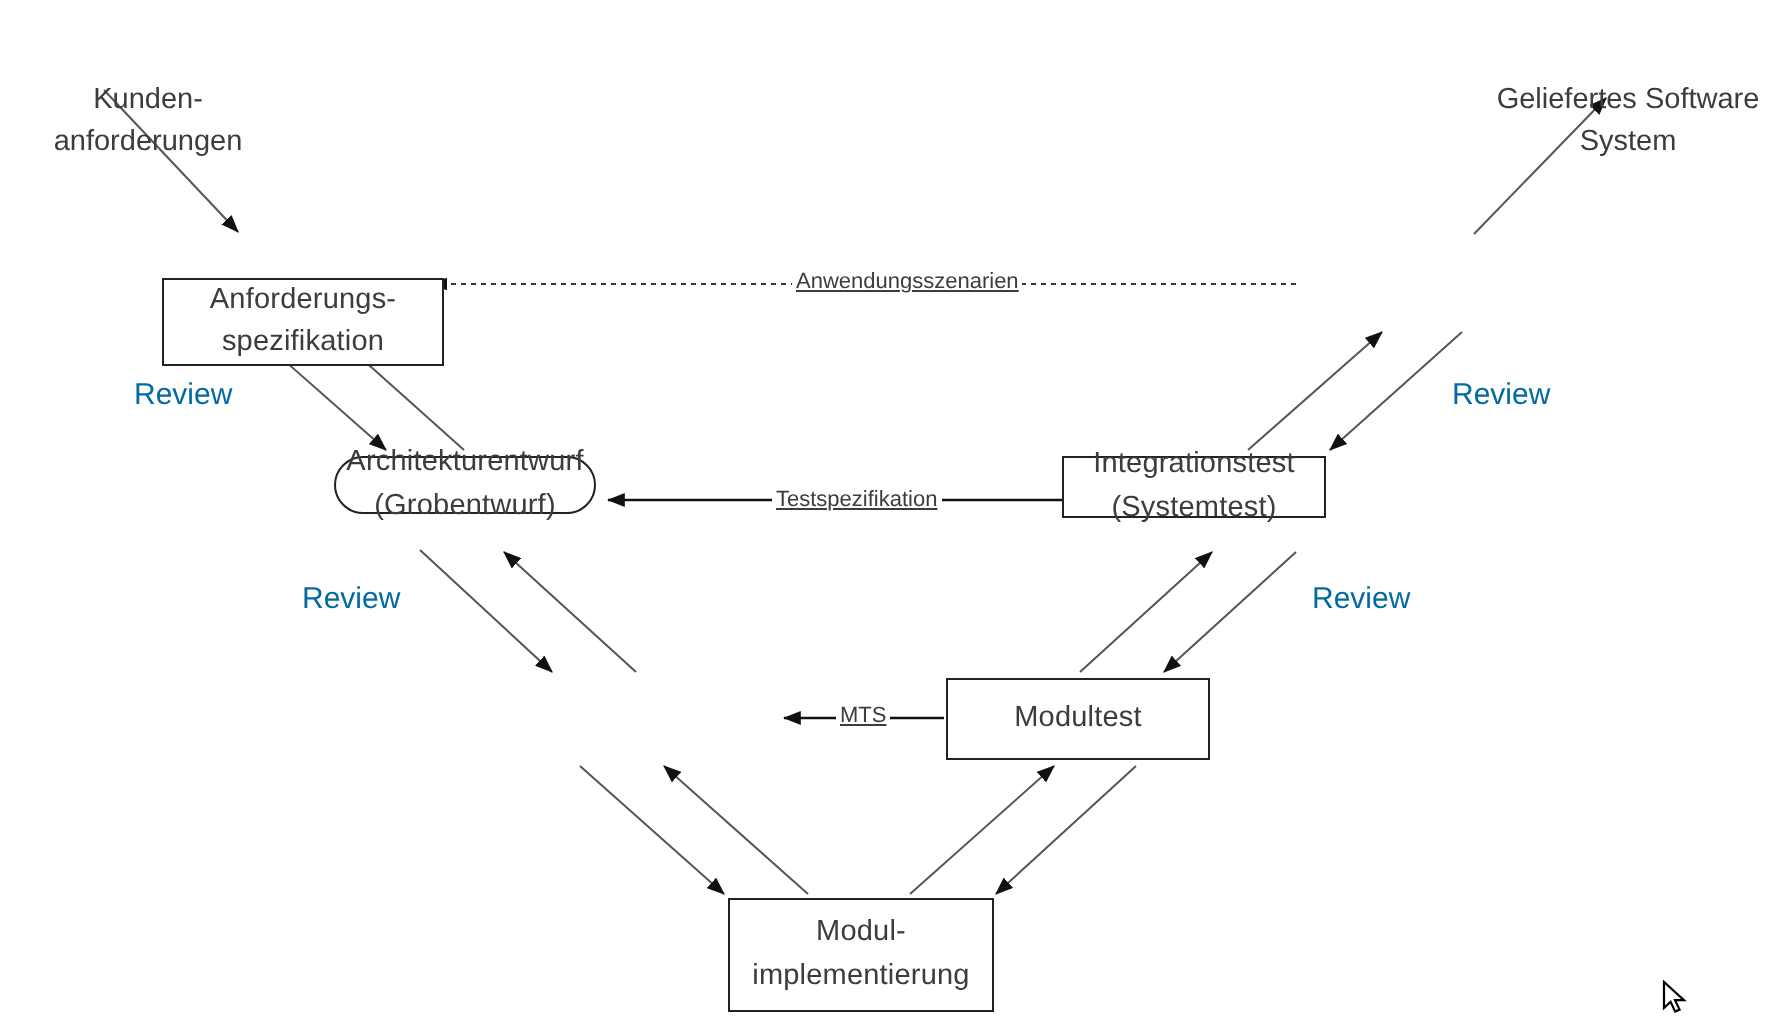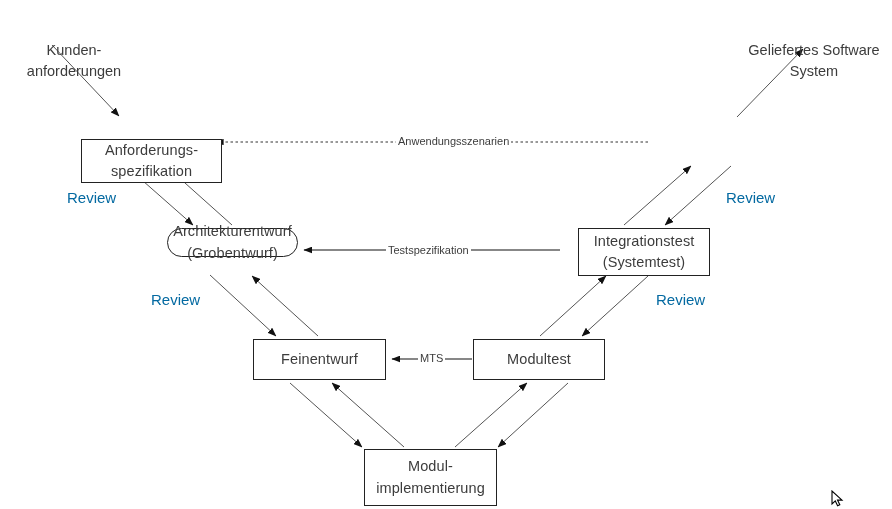--- a/index.html
+++ b/index.html
@@ -62,20 +62,21 @@
   }
   .edge-label {
     position: absolute;
     background: #ffffff;
     color: #3c3c3c;
     font-size: 11px;
     line-height: 1.2;
     padding: 0 2px;
     text-align: center;
     z-index: 4;
+    text-decoration: underline;
   }
   .cursor {
     position: absolute;
     z-index: 9;
   }
 </style>
 </head>
 <body>
 
 <div id="canvas">
@@ -126,28 +127,25 @@
     <span>Anforderungs-
 spezifikation</span>
   </div>
 
 
   <div class="node" style="left:167px; top:228px; width:131px; height:29px;border-radius:16px;">
     <span>Architekturentwurf
 (Grobentwurf)</span>
   </div>
 
-  <div class="node" style="left:578px; top:228px; width:132px; height:48px;">
+  <div class="node" style="left:531px; top:228px; width:132px; height:31px;">
     <span>Integrationstest
 (Systemtest)</span>
   </div>
 
-  <div class="node" style="left:253px; top:339px; width:133px; height:41px;">
-    <span>Feinentwurf</span>
-  </div>
 
   <div class="node" style="left:473px; top:339px; width:132px; height:41px;">
     <span>Modultest</span>
   </div>
 
   <div class="node" style="left:364px; top:449px; width:133px; height:57px;">
     <span>Modul-
 implementierung</span>
   </div>
 

